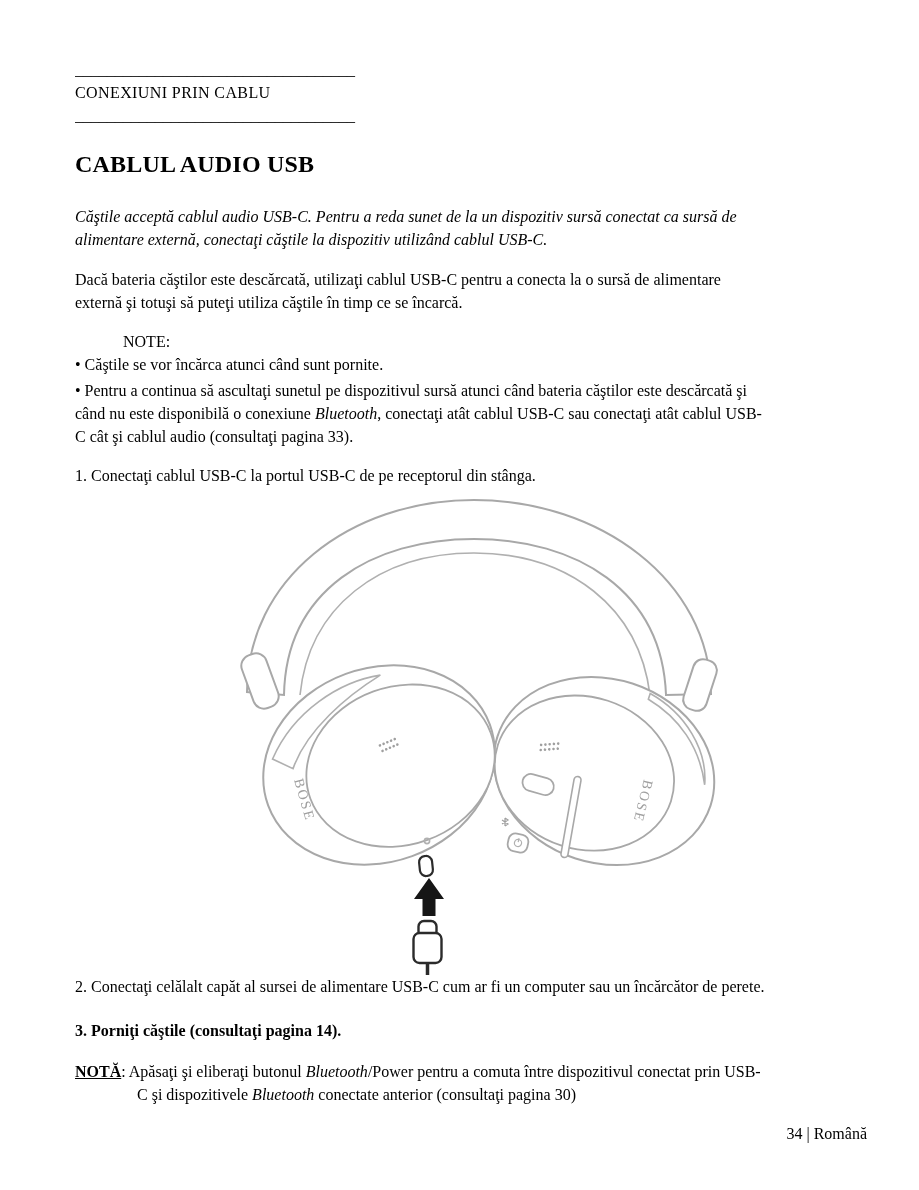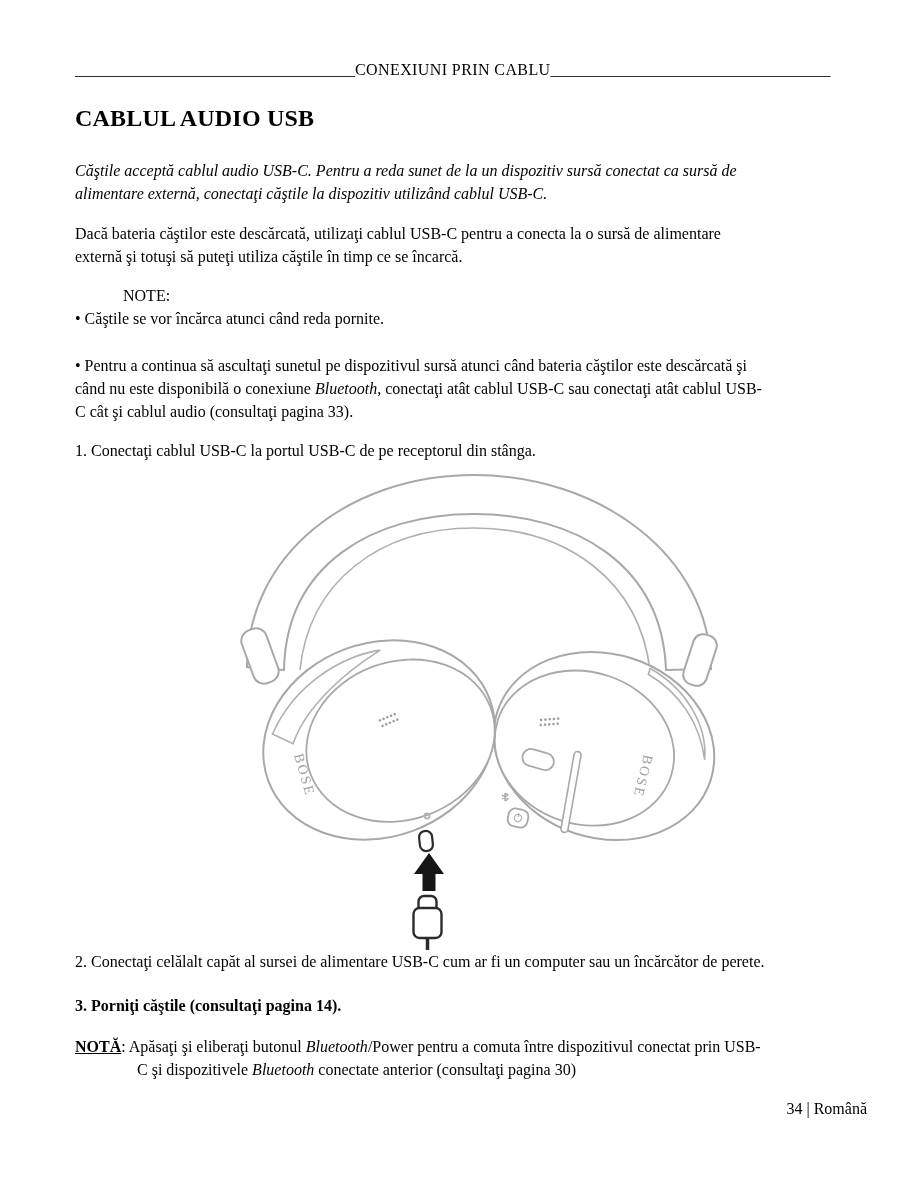--- a/index.html
+++ b/index.html
@@ -2,28 +2,28 @@
 <html><head>
 <meta charset="utf-8">
 <style>
   html,body{margin:0;padding:0;}
   body{
     width:919px;height:1190px;background:#ffffff;color:#000;
     font-family:"Liberation Serif", serif;font-size:16px;line-height:23px;
     box-sizing:border-box;padding:58px 52px 0 75px;overflow:hidden;
   }
   .pre{white-space:pre-wrap;}
-  .header-row{display:flex;align-items:baseline;white-space:nowrap;overflow:hidden;}
+  .header-row{display:flex;align-items:baseline;white-space:nowrap;overflow:hidden;flex-direction:column;}
   .header-row .hline{flex:0 0 auto;letter-spacing:0;}
   .header-row .htitle{flex:0 0 auto;letter-spacing:0.4px;}
   .doc-title{font-weight:bold;font-size:24px;line-height:26px;margin-top:24px;letter-spacing:0.2px;}
   .mt-21{margin-top:28px;font-style:italic;}
   .mt-17{margin-top:17px;}
   .mt-16{margin-top:16px;}
-  .mt-15{margin-top:24px;}
+  .mt-15{margin-top:3px;}
   .mt-19{margin-top:21px;font-weight:bold;}
   .mt-18{margin-top:18px;}
   .mt-4{margin-top:0;}
   .bold{font-weight:normal;margin-left:48px;}
   .nota{padding-left:62px;text-indent:-62px;}
   .footer{text-align:right;margin-top:16px;}
   .illustration{display:block;margin:8px auto 0;}
   .illustration .outline{stroke:#a8a8a8;fill:#ffffff;}
   .illustration .thin{stroke:#b0b0b0;fill:none;}
   .illustration .darkline{stroke:#2b2b2b;fill:#ffffff;}
@@ -41,21 +41,21 @@
 
 <div class="doc-title">CABLUL AUDIO USB</div>
 
 <div class="pre mt-21">Căştile acceptă cablul audio USB-C. Pentru a reda sunet de la un dispozitiv sursă conectat ca sursă de
 alimentare externă, conectaţi căştile la dispozitiv utilizând cablul USB-C.</div>
 
 <div class="pre mt-17">Dacă bateria căştilor este descărcată, utilizaţi cablul USB-C pentru a conecta la o sursă de alimentare
 externă şi totuşi să puteţi utiliza căştile în timp ce se încarcă.</div>
 
 <div class="bold mt-16">NOTE:</div>
-<div class="pre">• Căştile se vor încărca atunci când reda pornite.</div>
+<div class="pre">• Căştile se vor încărca atunci când sunt pornite.</div>
 
 <div class="pre mt-15"><span>• Pentru a continua să ascultaţi sunetul pe dispozitivul sursă atunci când bateria căştilor este descărcată şi
 când nu este disponibilă o conexiune </span><span style="font-style: italic;">Bluetooth</span><span>, conectaţi atât cablul USB-C sau conectaţi atât cablul USB-
 C cât şi cablul audio (consultaţi pagina 33).</span></div>
 
 <div class="pre mt-16">1. Conectaţi cablul USB-C la portul USB-C de pe receptorul din stânga.</div>
 
 <svg class="illustration" width="515" height="480" viewBox="0 0 515 480" xmlns="http://www.w3.org/2000/svg">
 
   <g>

